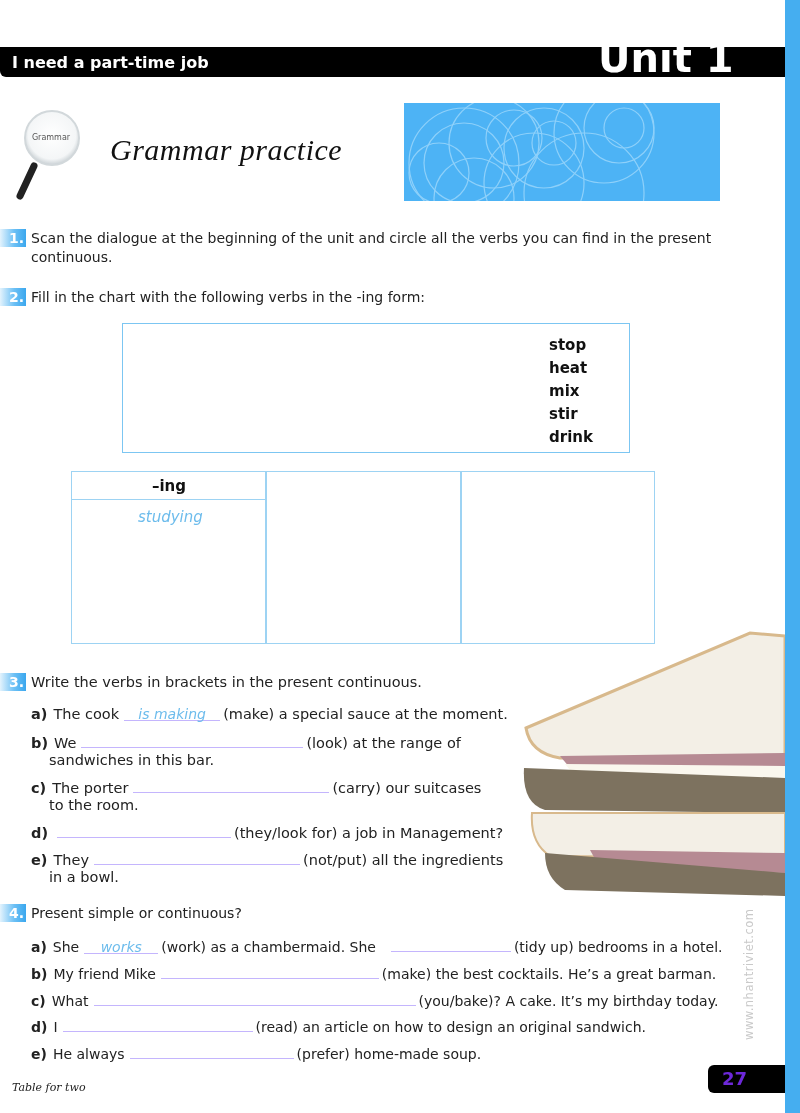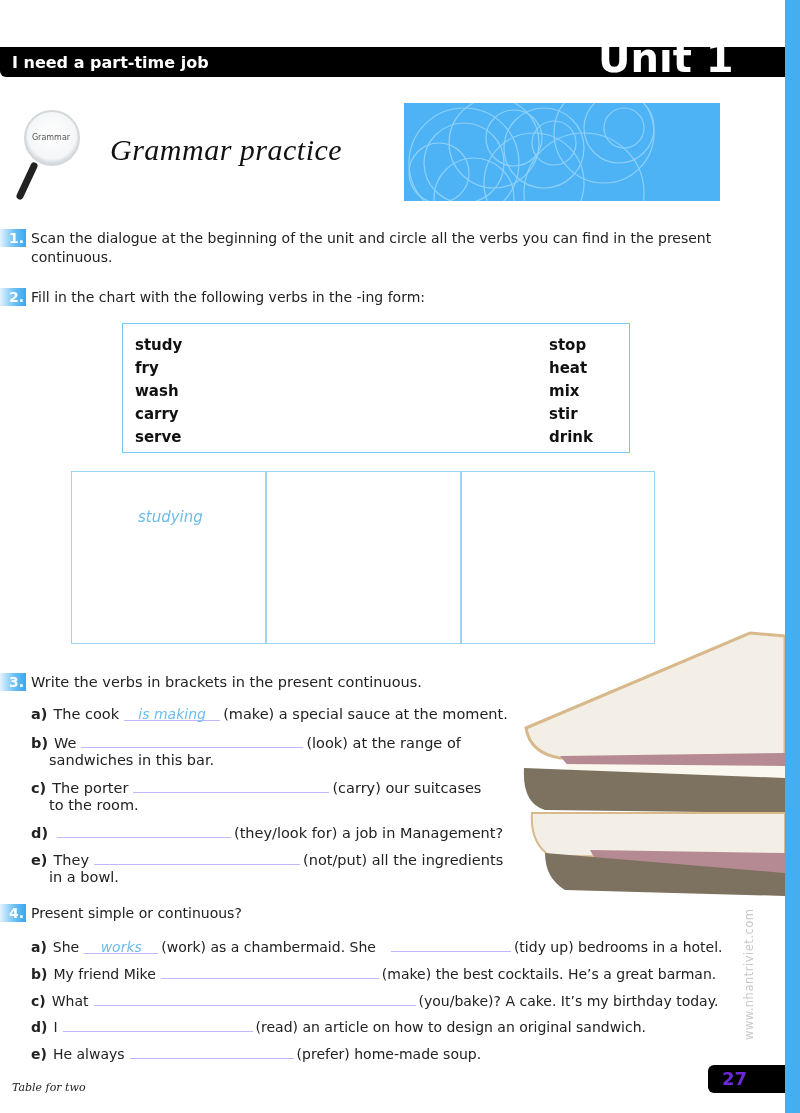--- a/index.html
+++ b/index.html
@@ -139,37 +139,31 @@
 <div class="section-title">Grammar practice</div>
 
 <div class="num-badge" style="top:229px;">1.</div>
 <div class="instr" style="top:229px;">Scan the dialogue at the beginning of the unit and circle all the verbs you can find in the present</div>
 <div class="instr" style="top:248px;">continuous.</div>
 
 <div class="num-badge" style="top:288px;">2.</div>
 <div class="instr" style="top:288px;">Fill in the chart with the following verbs in the -ing form:</div>
 
 <div class="verb-box">
-  <div class="verb-col" style="left:12px;">
-    <div>study</div>
-    <div>fry</div>
-    <div>wash</div>
-    <div>carry</div>
-    <div>serve</div>
-  </div>
   <div class="verb-col" style="left:426px;">
     <div>stop</div>
     <div>heat</div>
     <div>mix</div>
     <div>stir</div>
     <div>drink</div>
   </div>
 </div>
 
 <div class="chart-table">
+  <div class="chart-head" style="left:0;width:194px;">–ing</div>
   <div class="chart-vline" style="left:193px;"></div>
   <div class="chart-vline" style="left:388px;"></div>
   <div class="example-cell answer">studying</div>
   <div style="position:absolute;left:4px;top:58px;width:186px;height:110px;"></div>
   <div style="position:absolute;left:198px;top:32px;width:186px;height:136px;"></div>
   <div style="position:absolute;left:393px;top:32px;width:186px;height:136px;"></div>
 </div>
 
 <svg class="sandwich" viewBox="0 0 265 270">
 

